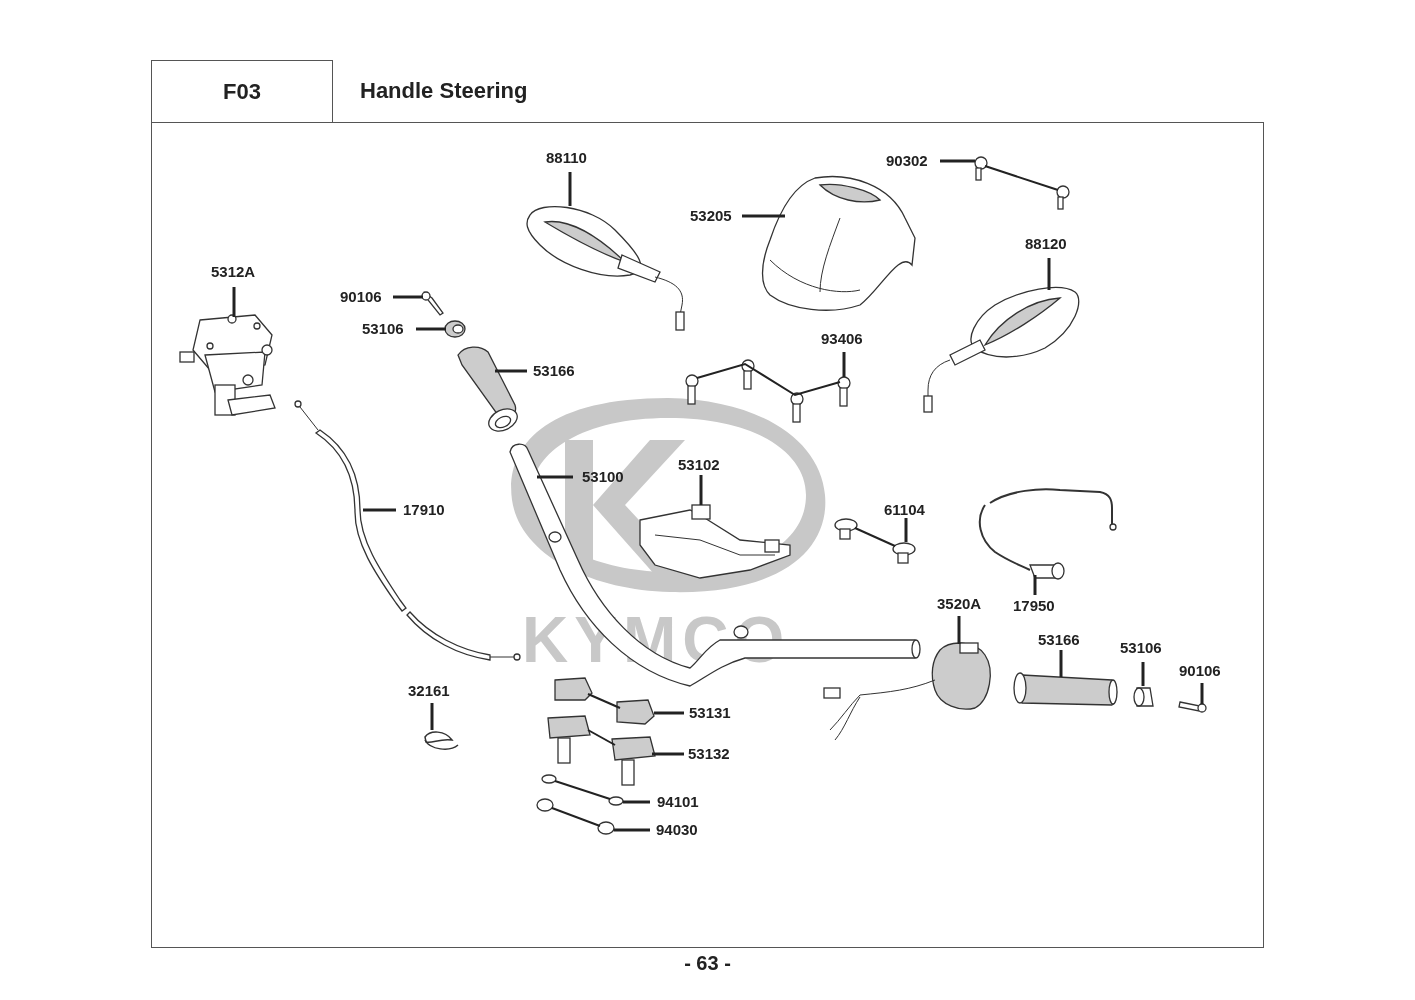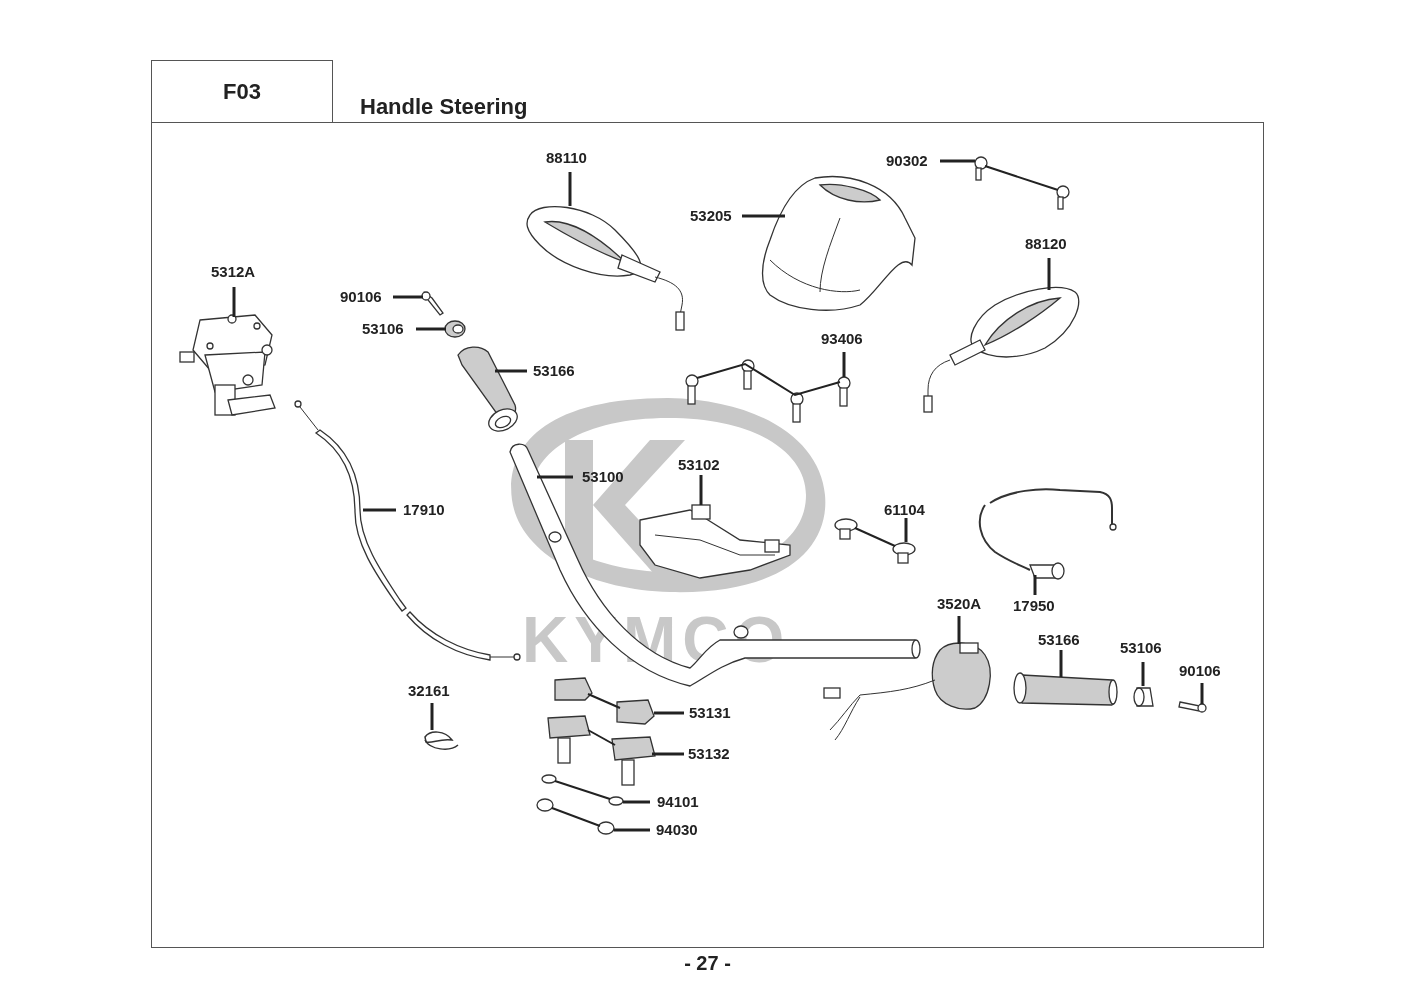--- a/index.html
+++ b/index.html
@@ -2,21 +2,21 @@
 <html><head>
 <meta charset="utf-8">
 <style>
   html, body { margin: 0; padding: 0; background: #ffffff; }
   body { width: 1415px; height: 1000px; position: relative; overflow: hidden;
          font-family: "Liberation Sans", sans-serif; color: #222; }
   .header-code { position: absolute; left: 151px; top: 60px; width: 182px; height: 62px;
                  border: 1px solid #555; border-bottom: none; box-sizing: border-box;
                  display: flex; align-items: center; justify-content: center;
                  font-weight: bold; font-size: 22px; }
-  .header-title { position: absolute; left: 360px; top: 94px; font-weight: bold; font-size: 22px; }
+  .header-title { position: absolute; left: 360px; top: 78px; font-weight: bold; font-size: 22px; }
   .frame { position: absolute; left: 151px; top: 122px; width: 1113px; height: 826px;
            border: 1px solid #555; box-sizing: border-box; }
   .page-num { position: absolute; left: 0; width: 1415px; top: 952px; text-align: center;
               font-weight: bold; font-size: 20px; }
   svg.diagram { position: absolute; left: 0; top: 0; width: 1415px; height: 1000px; }
   .lbl { font-family: "Liberation Sans", sans-serif; font-weight: bold; font-size: 15px; fill: #222; }
   .lead { stroke: #222; stroke-width: 3; fill: none; }
   .part { stroke: #333; stroke-width: 1.3; fill: #fff; }
   .partd { stroke: #333; stroke-width: 1.3; fill: #ccc; }
   .thin { stroke: #333; stroke-width: 1; fill: none; }
@@ -246,13 +246,13 @@
 
   <g>
     <ellipse class="part" cx="545" cy="805" rx="8" ry="6"></ellipse>
     <ellipse class="part" cx="606" cy="828" rx="8" ry="6"></ellipse>
     <line class="lead" x1="552" y1="808" x2="600" y2="826" style="stroke-width:2"></line>
   </g>
   <line class="lead" x1="614" y1="830" x2="650" y2="830"></line>
   <text class="lbl" x="656" y="835">94030</text>
 </svg>
 
-<div class="page-num">- 27 -</div>
+<div class="page-num">- 63 -</div>
 
 </body></html>

